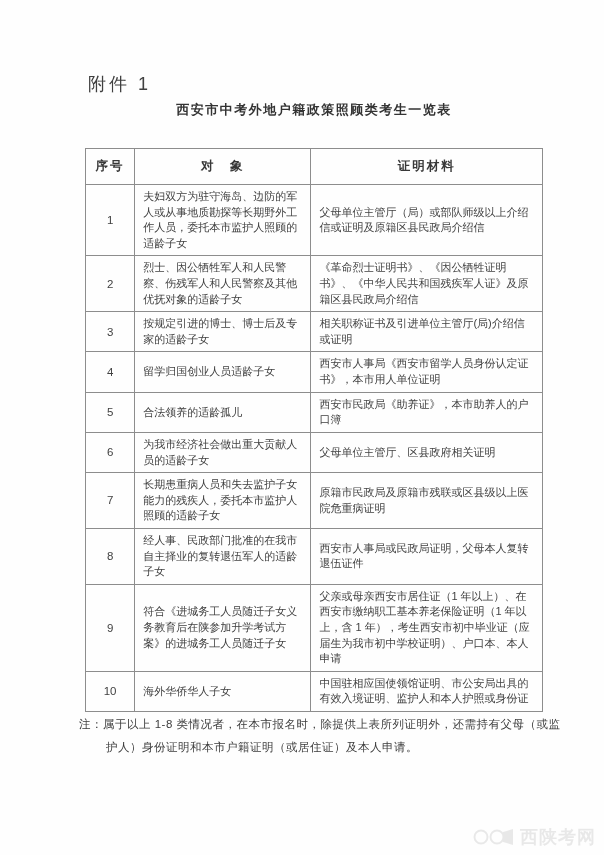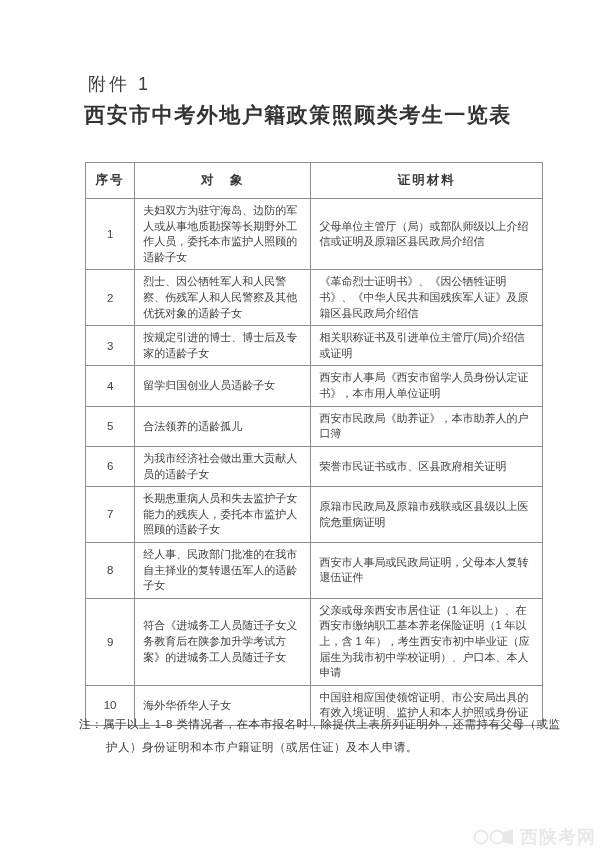--- a/index.html
+++ b/index.html
@@ -19,35 +19,34 @@
   .attachment-label {
     position: absolute;
     left: 88px;
     top: 72px;
     font-size: 18px;
     letter-spacing: 3px;
     color: #404040;
   }
   .doc-title {
     position: absolute;
-    left: 69px;
+    left: 85px;
     top: 101px;
     width: 458px;
     text-align: center;
-    font-size: 21px;
+    font-size: 13px;
     font-weight: bold;
     letter-spacing: 1.5px;
     color: #333333;
   }
   .table-wrap {
     position: absolute;
     left: 85px;
     top: 148px;
     width: 458px;
-    margin-top: 14px;
   }
   table.policy-table {
     border-collapse: collapse;
     width: 100%;
     table-layout: fixed;
   }
   .policy-table th,
   .policy-table td {
     border: 1px solid #8d8d8d;
     vertical-align: middle;
@@ -151,21 +150,21 @@
       <td class="cell-materials">西安市人事局《西安市留学人员身份认定证书》，本市用人单位证明</td>
     </tr>
           <tr>
       <td class="cell-no">5</td>
       <td class="cell-target">合法领养的适龄孤儿</td>
       <td class="cell-materials">西安市民政局《助养证》，本市助养人的户口簿</td>
     </tr>
           <tr>
       <td class="cell-no">6</td>
       <td class="cell-target">为我市经济社会做出重大贡献人员的适龄子女</td>
-      <td class="cell-materials">荣誉市民证书或市、区县政府相关证明</td>
+      <td class="cell-materials">父母单位主管厅、区县政府相关证明</td>
     </tr>
           <tr>
       <td class="cell-no">7</td>
       <td class="cell-target">长期患重病人员和失去监护子女能力的残疾人，委托本市监护人照顾的适龄子女</td>
       <td class="cell-materials">原籍市民政局及原籍市残联或区县级以上医院危重病证明</td>
     </tr>
           <tr>
       <td class="cell-no">8</td>
       <td class="cell-target">经人事、民政部门批准的在我市自主择业的复转退伍军人的适龄子女</td>
       <td class="cell-materials">西安市人事局或民政局证明，父母本人复转退伍证件</td>

